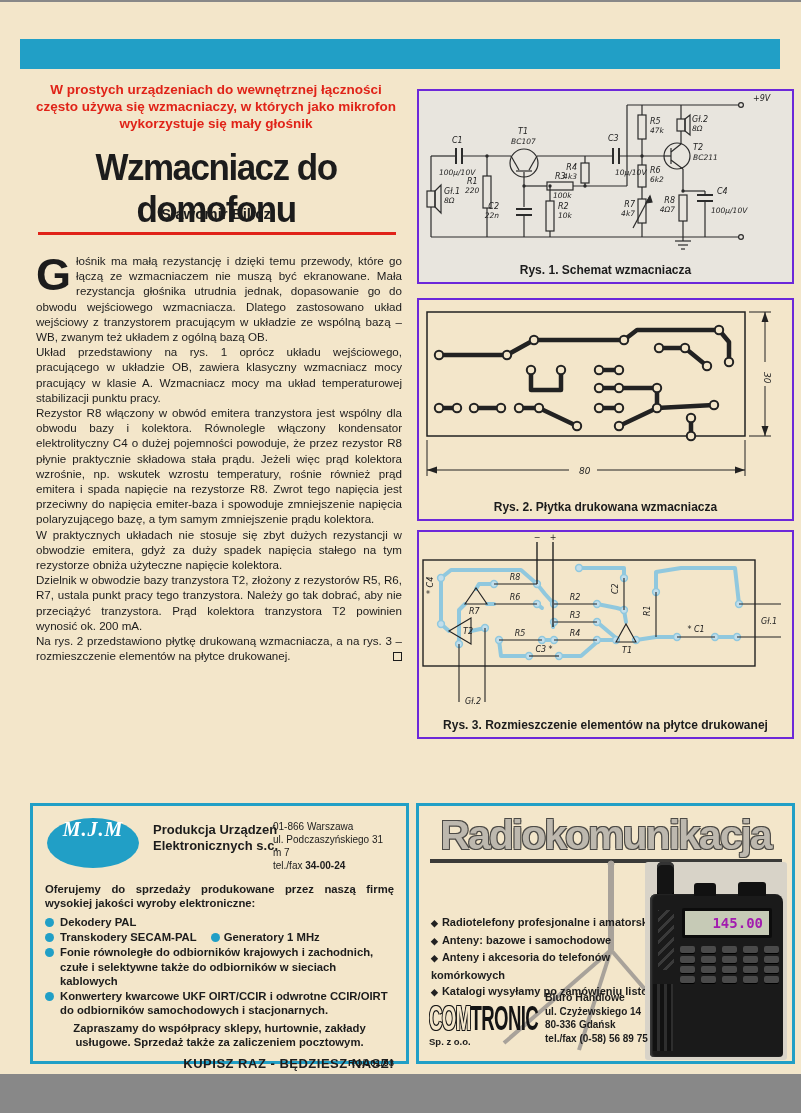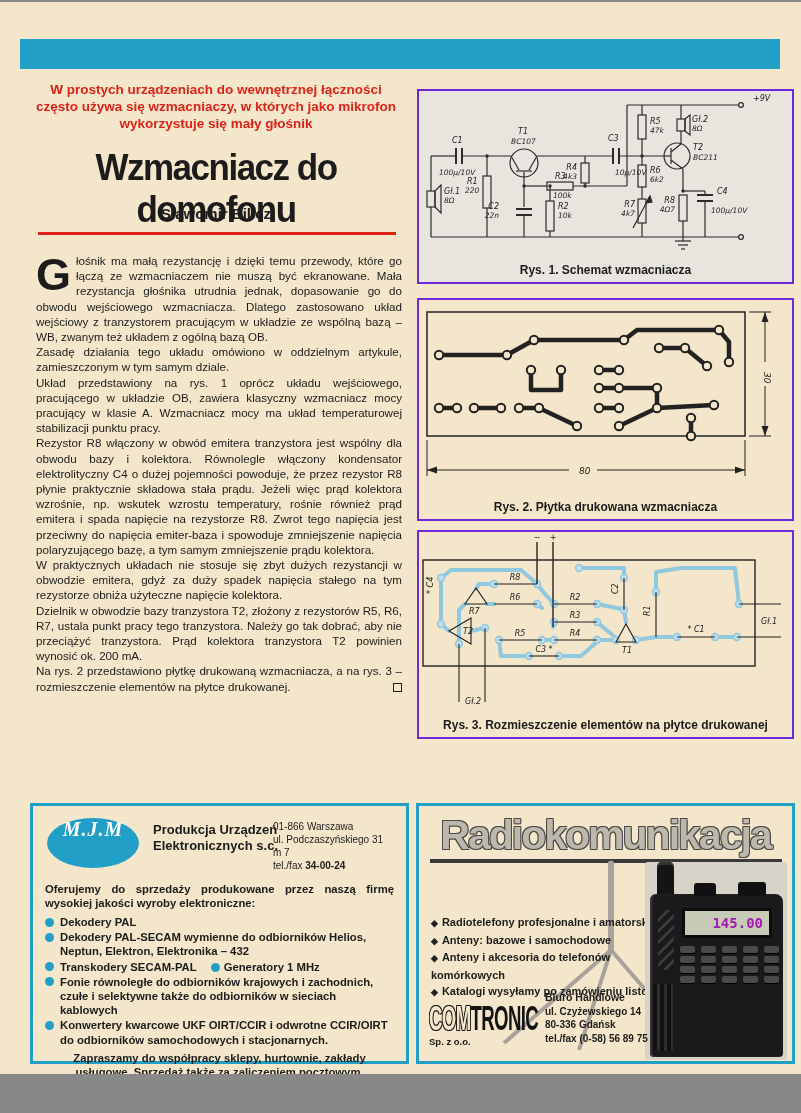--- a/index.html
+++ b/index.html
@@ -110,21 +110,20 @@
 
   <div class="topbar"></div>
 
   <div class="kicker">W prostych urządzeniach do wewnętrznej łączności często używa się wzmacniaczy, w których jako mikrofon wykorzystuje się mały głośnik</div>
   <h1 class="title">Wzmacniacz do domofonu</h1>
   <div class="author">Sławomir Bilicz</div>
   <div class="redrule"></div>
 
   <div class="body-copy">
     <p><span class="dropcap">G</span><span>łośnik ma małą rezystancję i dzięki temu przewody, które go łączą ze wzmacniaczem nie muszą być ekranowane. Mała rezystancja głośnika utrudnia jednak, dopasowanie go do obwodu wejściowego wzmacniacza. Dlatego zastosowano układ wejściowy z tranzystorem pracującym w układzie ze wspólną bazą – WB, zwanym też układem z ogólną bazą OB.</span></p>
-    <p>Zasadę działania tego układu omówiono w oddzielnym artykule, zamieszczonym w tym samym dziale.</p>
     <p>Układ przedstawiony na rys. 1 oprócz układu wejściowego, pracującego w układzie OB, zawiera klasyczny wzmacniacz mocy pracujący w klasie A. Wzmacniacz mocy ma układ temperaturowej stabilizacji punktu pracy.</p>
     <p>Rezystor R8 włączony w obwód emitera tranzystora jest wspólny dla obwodu bazy i kolektora. Równolegle włączony kondensator elektrolityczny C4 o dużej pojemności powoduje, że przez rezystor R8 płynie praktycznie składowa stała prądu. Jeżeli więc prąd kolektora wzrośnie, np. wskutek wzrostu temperatury, rośnie również prąd emitera i spada napięcie na rezystorze R8. Zwrot tego napięcia jest przeciwny do napięcia emiter-baza i spowoduje zmniejszenie napięcia polaryzującego bazę, a tym samym zmniejszenie prądu kolektora.</p>
     <p>W praktycznych układach nie stosuje się zbyt dużych rezystancji w obwodzie emitera, gdyż za duży spadek napięcia stałego na tym rezystorze obniża użyteczne napięcie kolektora.</p>
     <p>Dzielnik w obwodzie bazy tranzystora T2, złożony z rezystorów R5, R6, R7, ustala punkt pracy tego tranzystora. Należy go tak dobrać, aby nie przeciążyć tranzystora. Prąd kolektora tranzystora T2 powinien wynosić ok. 200 mA.</p>
     <p><span>Na rys. 2 przedstawiono płytkę drukowaną wzmacniacza, a na rys. 3 – rozmieszczenie elementów na płytce drukowanej.</span><span class="endmark"></span></p>
   </div>
 
 
   <div class="figbox fig1 fig">
     <svg width="373" height="168" viewBox="0 0 373 168">
@@ -442,21 +441,20 @@
       </div>
       <div class="mjm-addr">
         <div>01-866 Warszawa</div>
         <div>ul. Podczaszyńskiego 31 m 7</div>
         <div class="tel"><span>tel./fax</span> <b>34-00-24</b></div>
       </div>
     </div>
     <div class="mjm-intro">Oferujemy do sprzedaży produkowane przez naszą firmę wysokiej jakości wyroby elektroniczne:</div>
     <ul class="mjm-list">
       <li><span class="mjm-dot"></span><span>Dekodery PAL</span></li>
-      <li><span class="mjm-dot"></span><span>Dekodery PAL-SECAM wymienne do odbiorników Helios, Neptun, Elektron, Elektronika – 432</span></li>
       <li><span class="mjm-dot"></span><span>Transkodery SECAM-PAL</span><span class="mjm-dot2"></span><span>Generatory 1 MHz</span></li>
       <li><span class="mjm-dot"></span><span>Fonie równoległe do odbiorników krajowych i zachodnich, czułe i selektywne także do odbiorników w sieciach kablowych</span></li>
       <li><span class="mjm-dot"></span><span>Konwertery kwarcowe UKF OIRT/CCIR i odwrotne CCIR/OIRT do odbiorników samochodowych i stacjonarnych.</span></li>
     </ul>
     <div class="mjm-closing">Zapraszamy do współpracy sklepy, hurtownie, zakłady usługowe. Sprzedaż także za zaliczeniem pocztowym.</div>
     <div class="mjm-slogan-row">
       <span class="mjm-slogan">KUPISZ RAZ - BĘDZIESZ NASZ!</span>
       <span class="mjm-ref">RO/101/93</span>
     </div>
   </div>

